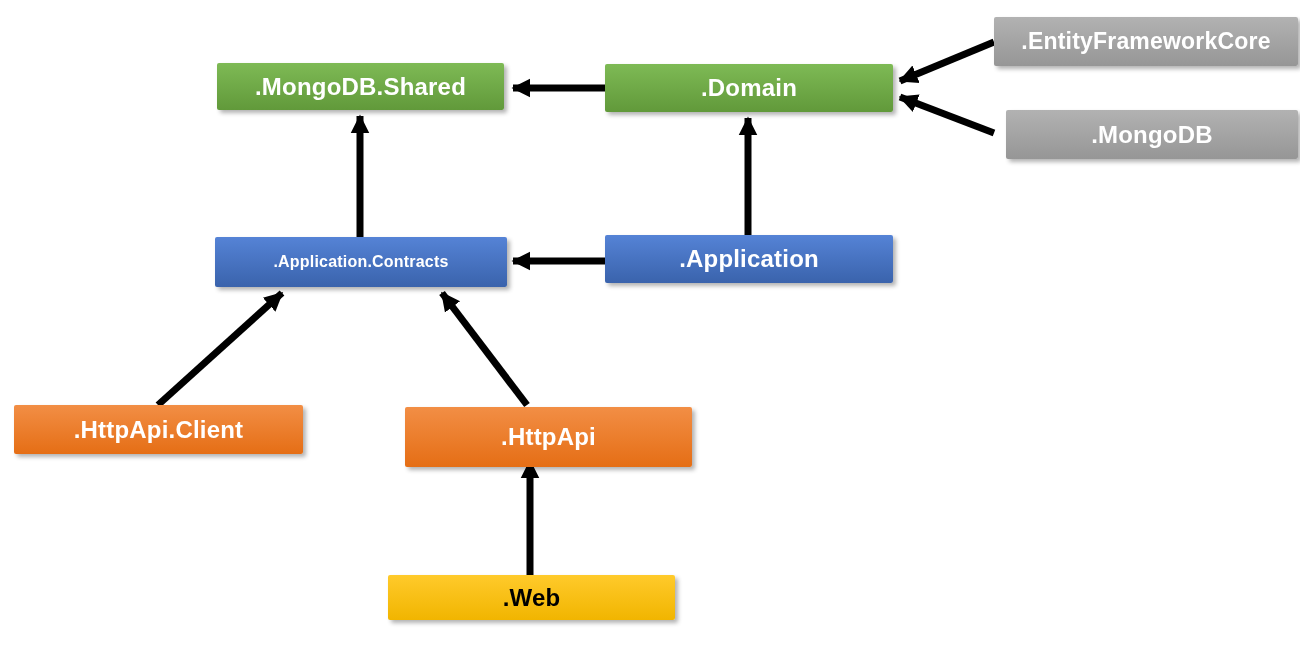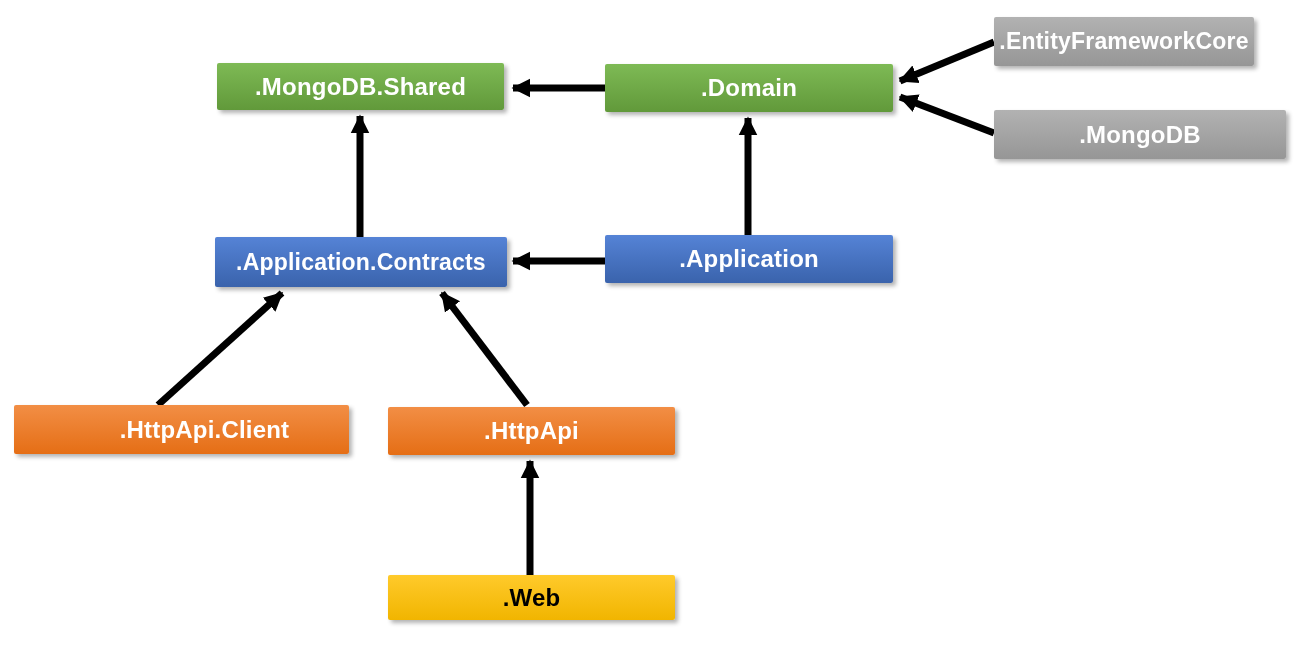--- a/index.html
+++ b/index.html
@@ -25,26 +25,26 @@
     font-size: 24px;
     white-space: nowrap;
     color: #ffffff;
     border-radius: 2px;
     box-shadow: 3px 3px 4px rgba(0,0,0,0.30);
     letter-spacing: 0.2px;
   }
   
   .n-domain-shared   { left: 217px; top: 63px;  width: 287px; height: 47px; }
   .n-domain          { left: 605px; top: 64px;  width: 288px; height: 48px; text-align: center; }
-  .n-efcore          { left: 994px; top: 17px;  width: 260px; height: 49px; font-size: 23px; }
+  .n-efcore          { left: 994px; top: 17px;  width: 304px; height: 49px; font-size: 23px; }
   .n-mongodb         { left: 994px; top: 110px; width: 292px; height: 49px; }
-  .n-app-contracts   { left: 215px; top: 237px; width: 292px; height: 50px; font-size: 23px; }
+  .n-app-contracts   { left: 215px; top: 237px; width: 292px; height: 50px; font-size: 16px; }
   .n-application     { left: 605px; top: 235px; width: 288px; height: 48px; text-align: right; }
   .n-httpapi-client  { left: 14px;  top: 405px; width: 289px; height: 49px; }
-  .n-httpapi         { left: 388px; top: 407px; width: 287px; height: 48px; }
+  .n-httpapi         { left: 405px; top: 407px; width: 287px; height: 60px; }
   .n-web             { left: 388px; top: 575px; width: 287px; height: 45px; }
   .edge { stroke-width: 7px; fill: none; }
 </style>
 </head>
 <body>
 
 <div class="canvas">
 
   <svg class="edges" viewBox="0 0 1300 645" xmlns="http://www.w3.org/2000/svg">
     <defs>
@@ -62,25 +62,25 @@
     <line class="edge" x1="527" y1="405" x2="442" y2="293" marker-end="url(#arrowhead)" style="stroke: rgb(0, 0, 0);"></line>
     <line class="edge" x1="530" y1="575" x2="530" y2="461" marker-end="url(#arrowhead)" style="stroke: rgb(0, 0, 0);"></line>
   </svg>
 
   <div class="node n-domain-shared" style="color: rgb(255, 255, 255); background: linear-gradient(rgb(126, 186, 85), rgb(97, 153, 58));">.MongoDB.Shared</div>
 
   <div class="node n-domain" style="color: rgb(255, 255, 255); background: linear-gradient(rgb(126, 186, 85), rgb(97, 153, 58));">.Domain</div>
 
   <div class="node n-efcore" style="color: rgb(255, 255, 255); background: linear-gradient(rgb(178, 178, 178), rgb(150, 150, 150));">.EntityFrameworkCore</div>
 
-  <div class="node n-mongodb" style="color: rgb(255, 255, 255); background: linear-gradient(rgb(178, 178, 178), rgb(150, 150, 150));">.MongoDB</div>
+  <div class="node n-mongodb" style="color: rgb(255, 255, 255); background: linear-gradient(rgb(178, 178, 178), rgb(150, 150, 150)); margin-left: 12px;">.MongoDB</div>
 
   <div class="node n-app-contracts" style="color: rgb(255, 255, 255); background: linear-gradient(rgb(85, 131, 214), rgb(58, 99, 172));">.Application.Contracts</div>
 
   <div class="node n-application" style="color: rgb(255, 255, 255); background: linear-gradient(rgb(85, 131, 214), rgb(58, 99, 172));">.Application</div>
 
-  <div class="node n-httpapi-client" style="color: rgb(255, 255, 255); background: linear-gradient(rgb(242, 142, 69), rgb(229, 110, 21)); padding-left: 46px;">.HttpApi.Client</div>
+  <div class="node n-httpapi-client" style="color: rgb(255, 255, 255); background: linear-gradient(rgb(242, 142, 69), rgb(229, 110, 21));">.HttpApi.Client</div>
 
   <div class="node n-httpapi" style="color: rgb(255, 255, 255); background: linear-gradient(rgb(242, 142, 69), rgb(229, 110, 21));">.HttpApi</div>
 
   <div class="node n-web" style="color: rgb(0, 0, 0); background: linear-gradient(rgb(255, 202, 43), rgb(241, 181, 0));">.Web</div>
 
 </div>
 
 </body></html>

